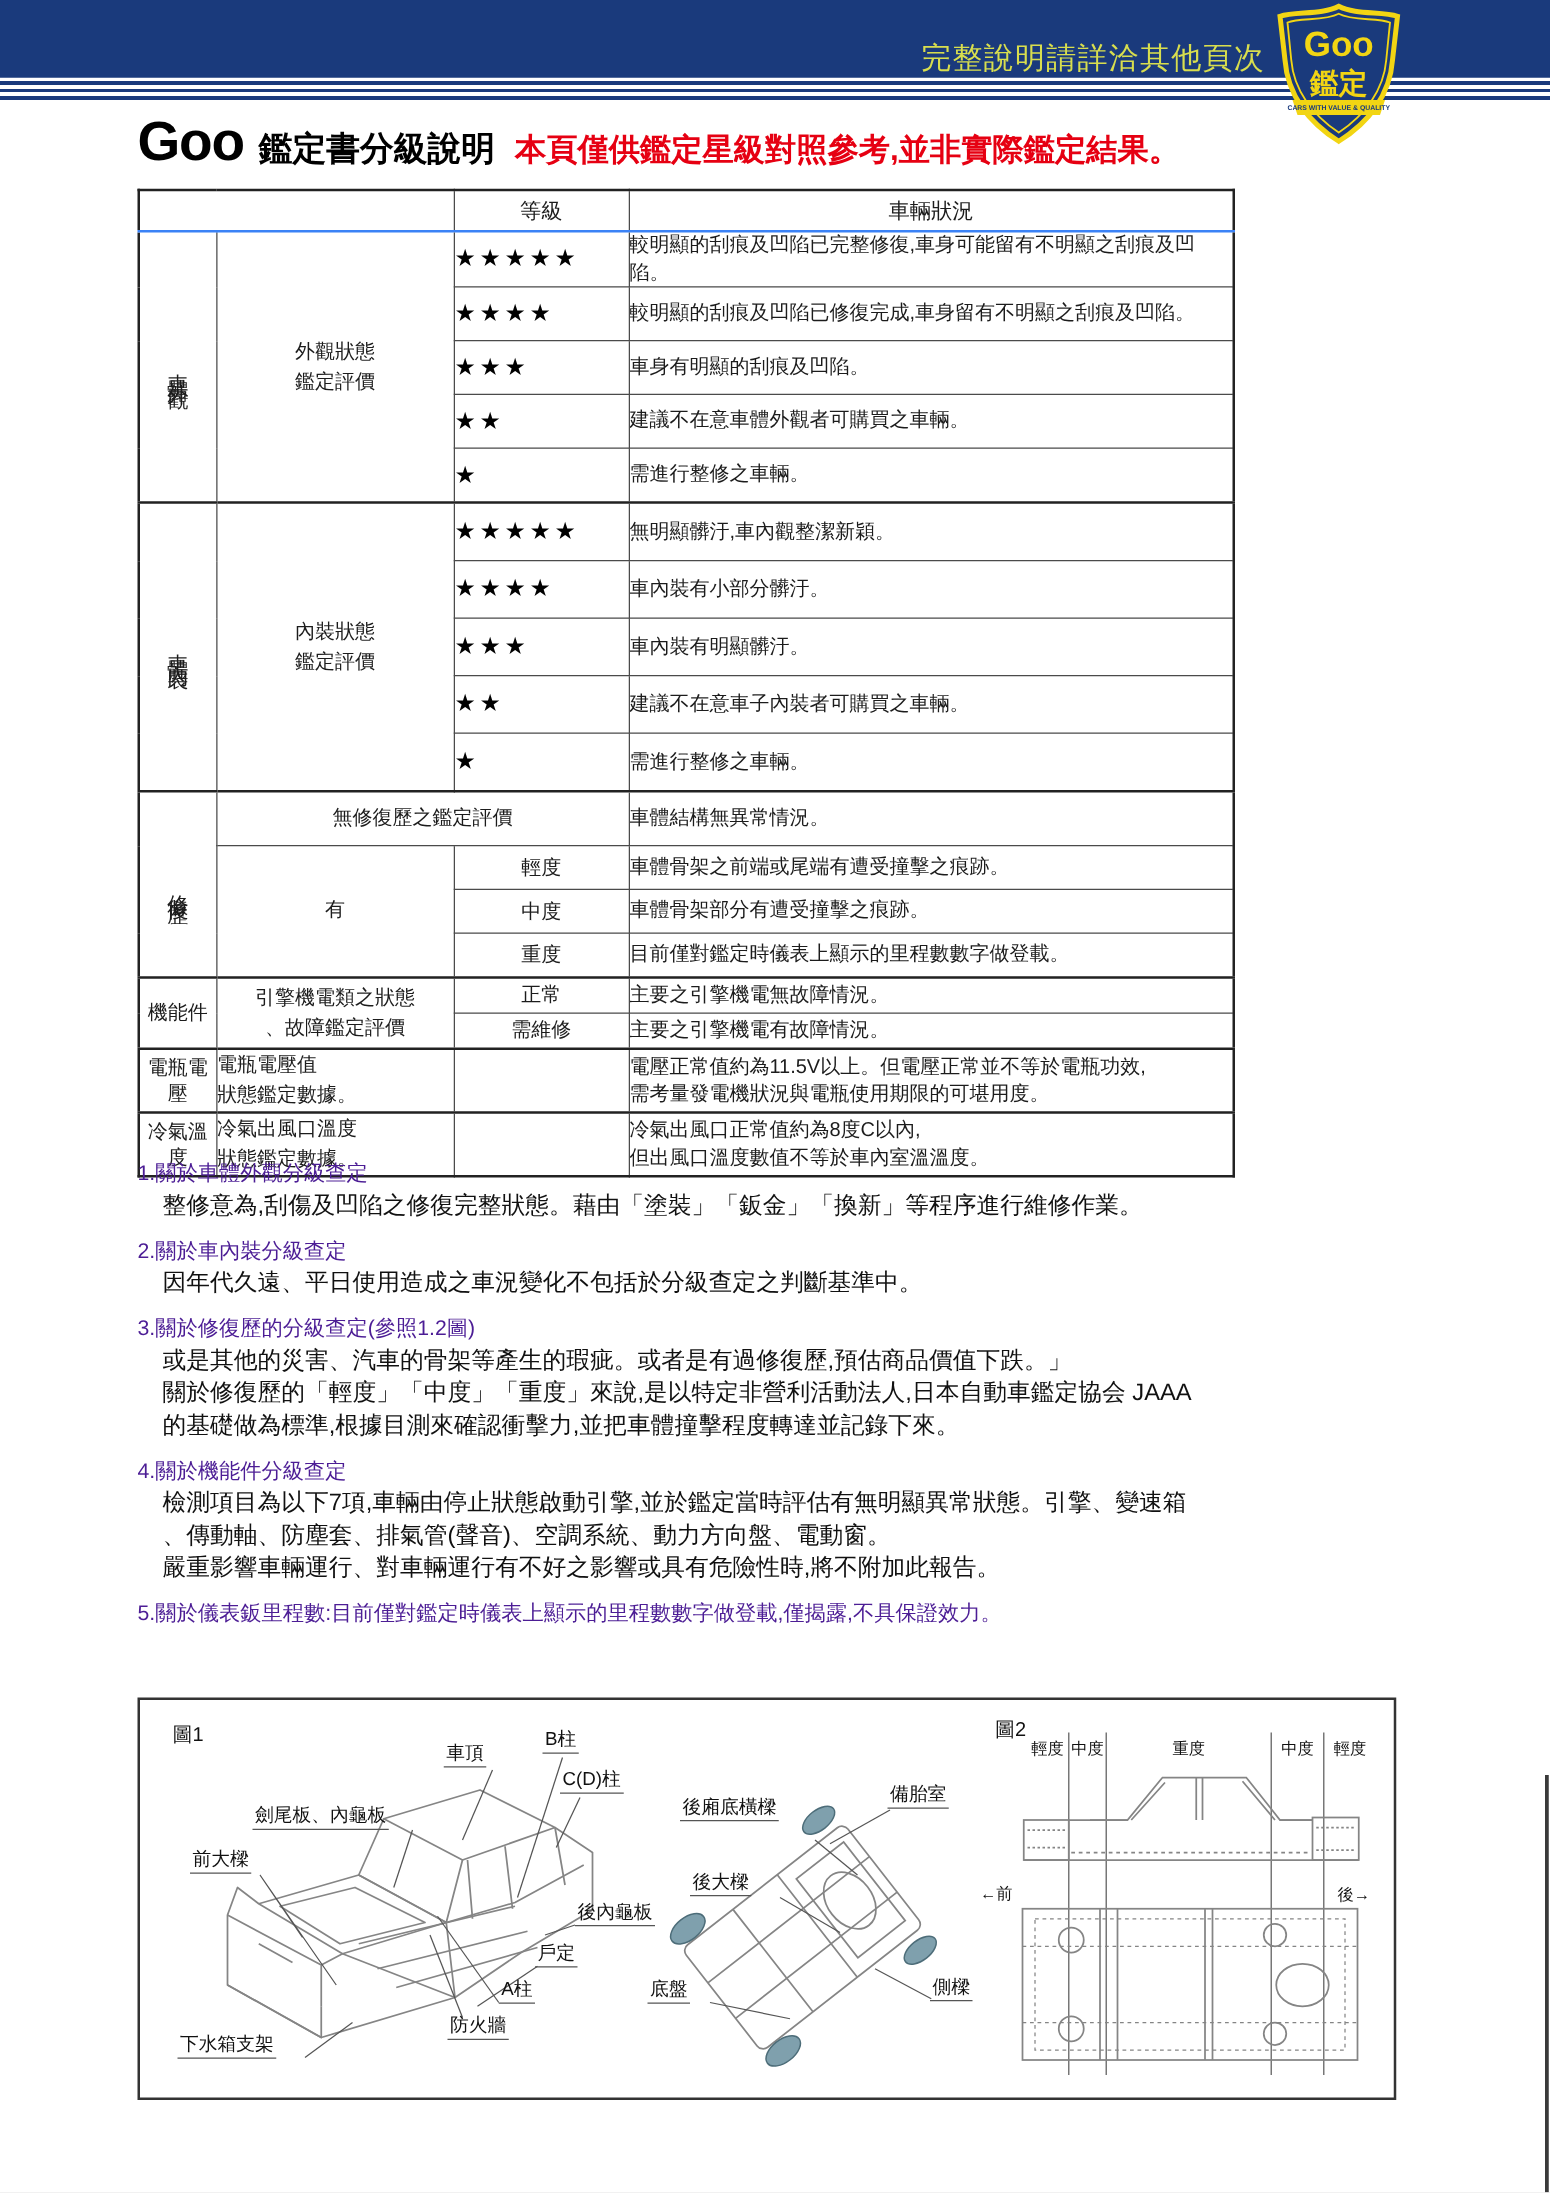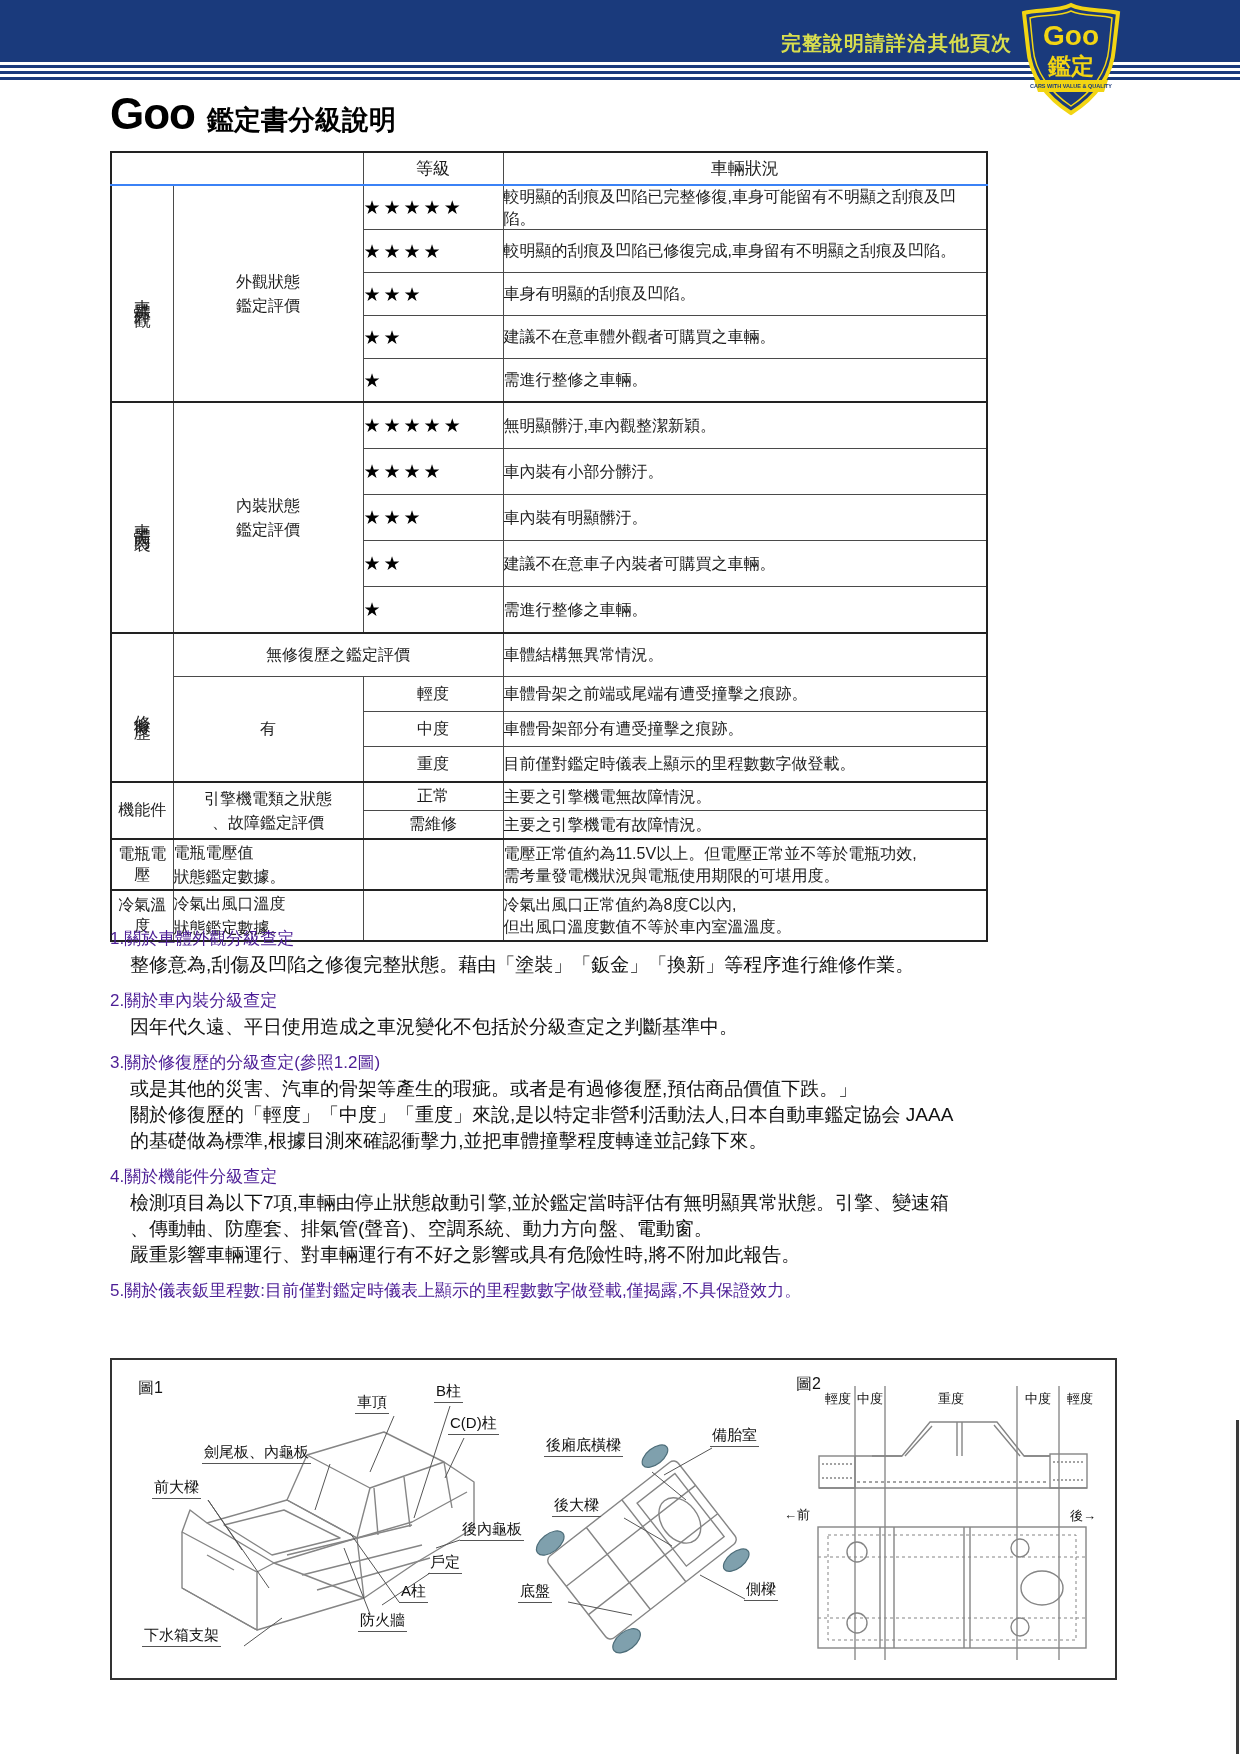--- a/index.html
+++ b/index.html
@@ -2,22 +2,22 @@
 <html><head>
 <meta charset="utf-8">
 <style>
   html,body{margin:0;padding:0;background:#e8e8e8;}
   .page{position:relative;width:1240px;height:1754px;background:#ffffff;overflow:hidden;
         font-family:"Liberation Sans","DejaVu Sans",sans-serif;color:#1a1a1a;}
   
   .banner{position:absolute;left:0;top:0;width:1240px;height:62px;background:#1a3a7c;}
   .banner-stripes{position:absolute;left:0;top:62px;width:1240px;height:20px;
     background:repeating-linear-gradient(to bottom,#ffffff 0 3px,#1a3a7c 3px 6px);}
-  .banner-notice{position:absolute;top:30px;right:228px;font-size:20px;letter-spacing:1px;
-    color:#d8de4e;font-weight:bold;}
+  .banner-notice{position:absolute;top:30px;right:228px;font-size:24px;letter-spacing:1px;
+    color:#d8de4e;font-weight:normal;}
   .badge{position:absolute;top:2px;right:116px;width:106px;height:114px;}
   
   .title-row{position:absolute;left:110px;top:92px;display:flex;align-items:baseline;white-space:nowrap;}
   .goo-logo{font-size:44px;font-weight:900;letter-spacing:-1px;color:#000;line-height:1;}
   .title-heading{font-size:27px;font-weight:bold;color:#000;margin-left:12px;}
   .title-warning{font-size:25px;font-weight:bold;color:#e60012;margin-left:16px;}
   
   table.rating{position:absolute;left:110px;top:151px;border-collapse:collapse;table-layout:fixed;
     width:876px;border:2.5px solid #222;}
   table.rating td{border:1px solid #4a4a4a;font-size:16px;color:#1c1c1c;
@@ -69,20 +69,21 @@
       <text x="53" y="43" text-anchor="middle" font-size="28" font-weight="900" fill="#f2d513" font-family="Liberation Sans, DejaVu Sans, sans-serif">Goo</text>
       <text x="53" y="72" text-anchor="middle" font-size="23" font-weight="bold" fill="#f2d513" font-family="Liberation Sans, DejaVu Sans, sans-serif">鑑定</text>
       <path d="M16,78 L90,78 L86,90 L20,90 Z" fill="#f2d513"></path>
       <text x="53" y="86" text-anchor="middle" font-size="5.5" font-weight="bold" fill="#1a3a7c" font-family="Liberation Sans, DejaVu Sans, sans-serif">CARS WITH VALUE &amp; QUALITY</text>
     </svg>
   </div>
 
   <div class="title-row">
     <span class="goo-logo">Goo</span>
     <span class="title-heading">鑑定書分級說明</span>
+    <span class="title-warning">本頁僅供鑑定星級對照參考,並非實際鑑定結果。</span>
   </div>
 
   <table class="rating">
     <colgroup>
         <col style="width:62px">
         <col style="width:190px">
         <col style="width:140px">
         <col style="width:484px">
       </colgroup>
     <tbody>

